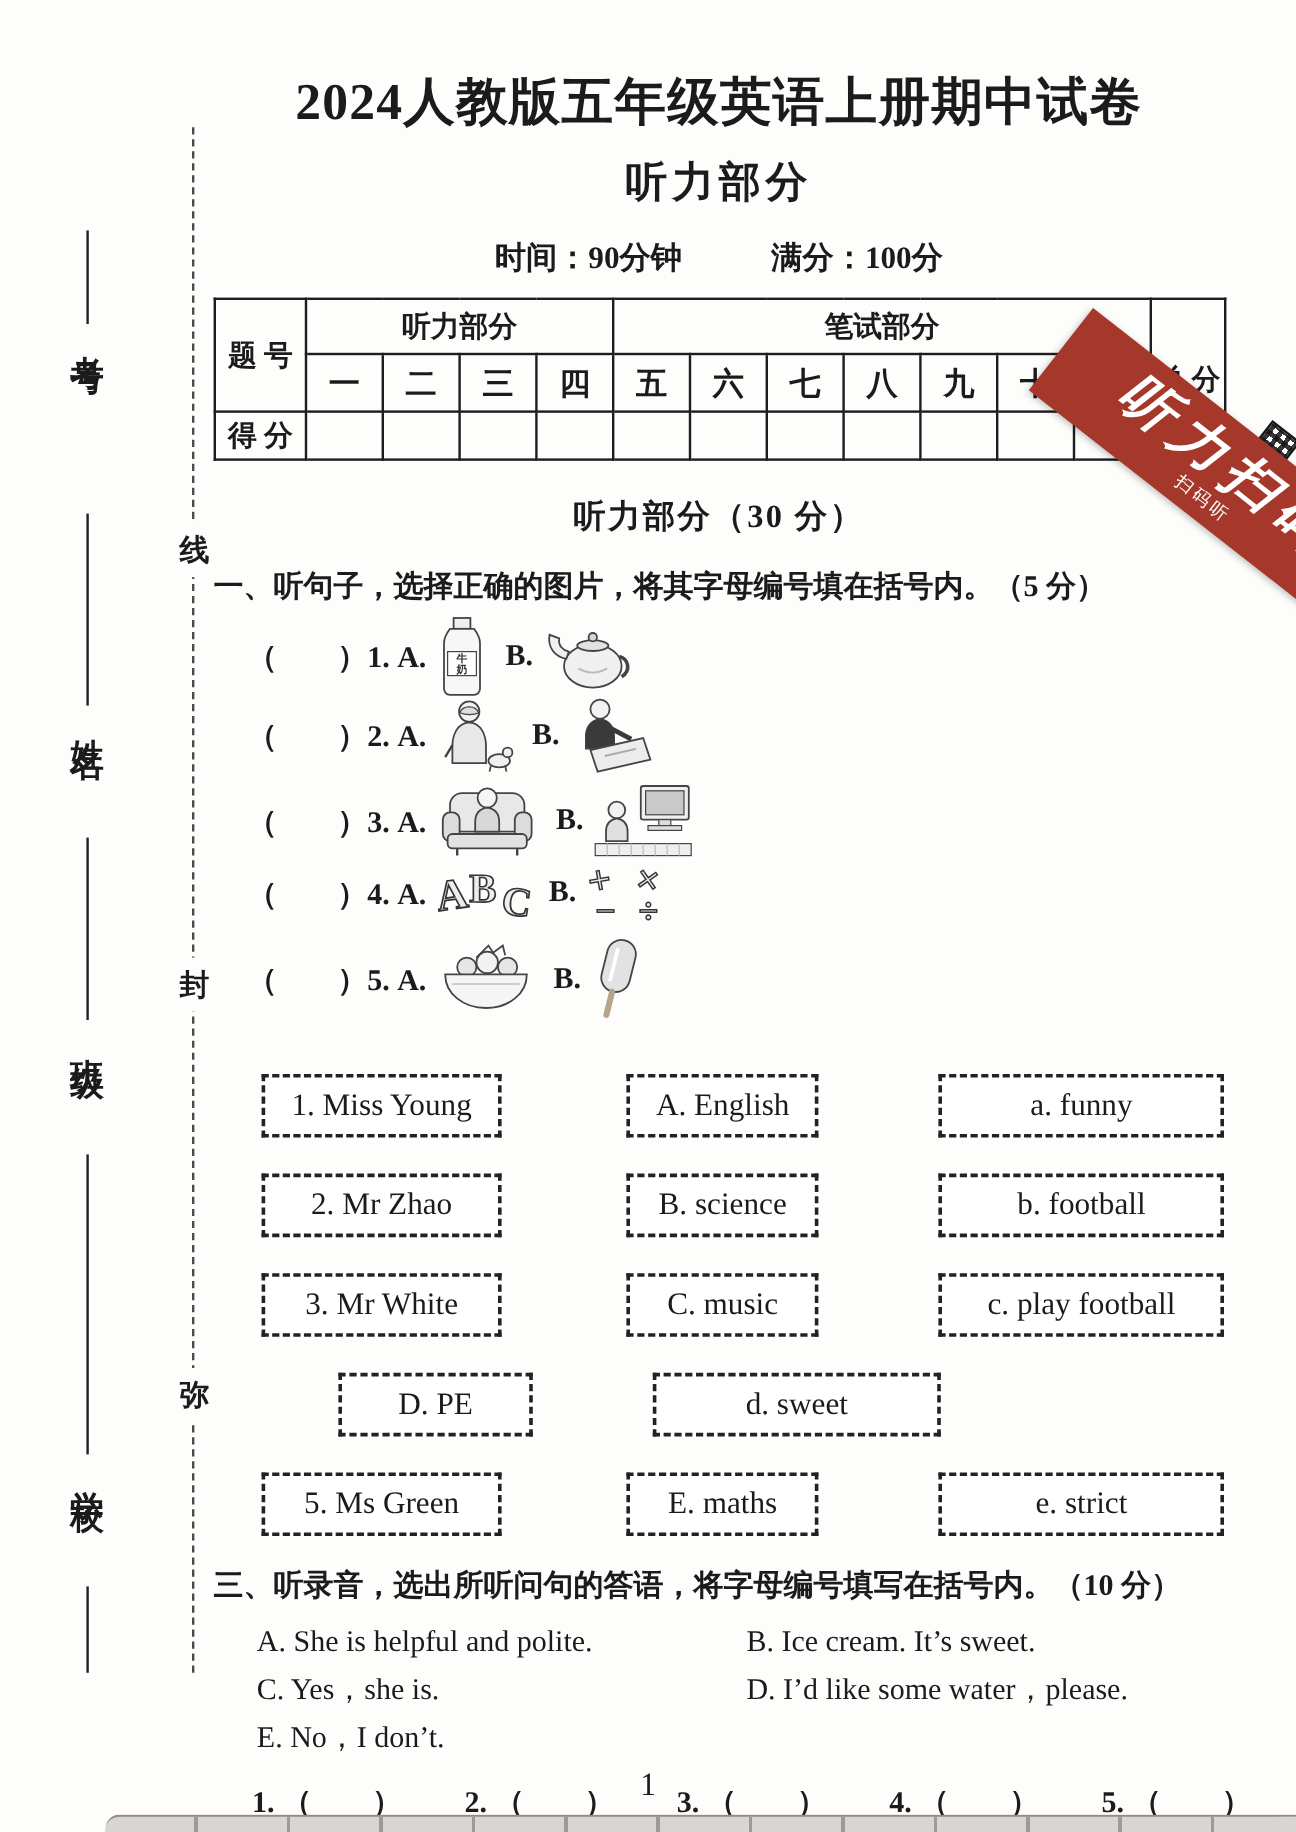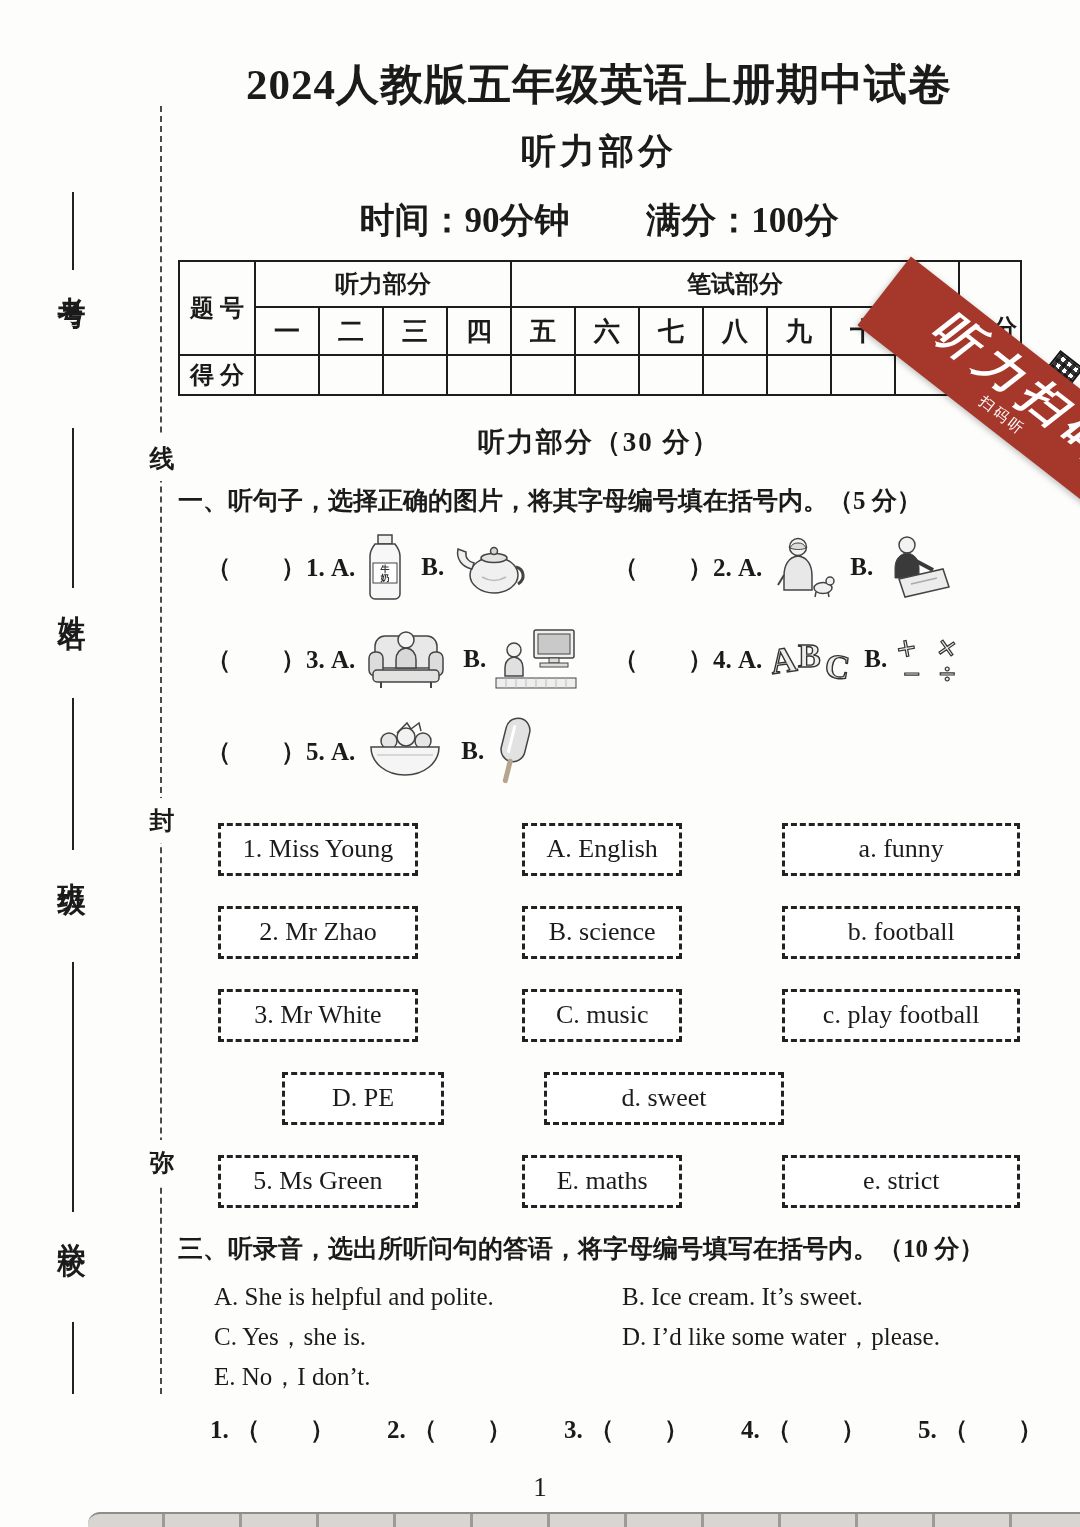--- a/index.html
+++ b/index.html
@@ -49,38 +49,38 @@
       repeating-linear-gradient(90deg, rgba(20,20,20,.85) 0 4px, transparent 4px 8px);
     transform: rotate(38deg);
   }
   .qr1{ right:2px; top:356px; } .qr2{ right:4px; top:414px; }
 
   
   .main { position:absolute; left:178px; top:56px; width:842px; }
 
   .title   { font-size:43px; font-weight:700; text-align:center; letter-spacing:1px; }
   .subtitle{ font-size:35px; font-weight:800; text-align:center; margin-top:14px; letter-spacing:4px; }
-  .meta    { font-size:35px; font-weight:700; text-align:center; margin-top:22px; }
+  .meta    { font-size:26px; font-weight:700; text-align:center; margin-top:22px; }
   .meta span { margin:0 34px; }
 
   table.score { border-collapse:collapse; width:100%; margin-top:16px; table-layout:fixed; }
   table.score td {
     border:2.5px solid #1d1d1d; text-align:center; vertical-align:middle;
     font-size:24px; font-weight:700; padding:0;
   }
   tr.hd td { height:46px; }
   tr.nums td { height:48px; font-size:26px; }
   tr.blank td { height:40px;border-radius:15px; }
 
   .listen-header { text-align:center; font-size:27px; font-weight:800; margin-top:28px; letter-spacing:2px; }
 
   .sec-title { font-size:25px; font-weight:800; margin-top:24px; }
 
   
-  .s1-row { display:flex; padding-left:28px; margin-top:8px; min-height:84px; }
+  .s1-row { display:flex; padding-left:28px; margin-top:8px; min-height:84px;flex-direction:column; }
   .s1-item { display:flex; align-items:center; flex:0 0 50%; font-size:25px; font-weight:600; }
   .s1-item .lbl { white-space:nowrap; }
   .s1-item .pic { display:inline-flex; align-items:flex-end; margin:0 14px 0 8px; }
 
   
   .m-row { display:flex; align-items:flex-start; margin-top:30px; }
   .m-box {
     border:3px dashed #222; text-align:center; font-size:26px; font-weight:500;
     padding:8px 6px 9px; background:#fff;
   }

